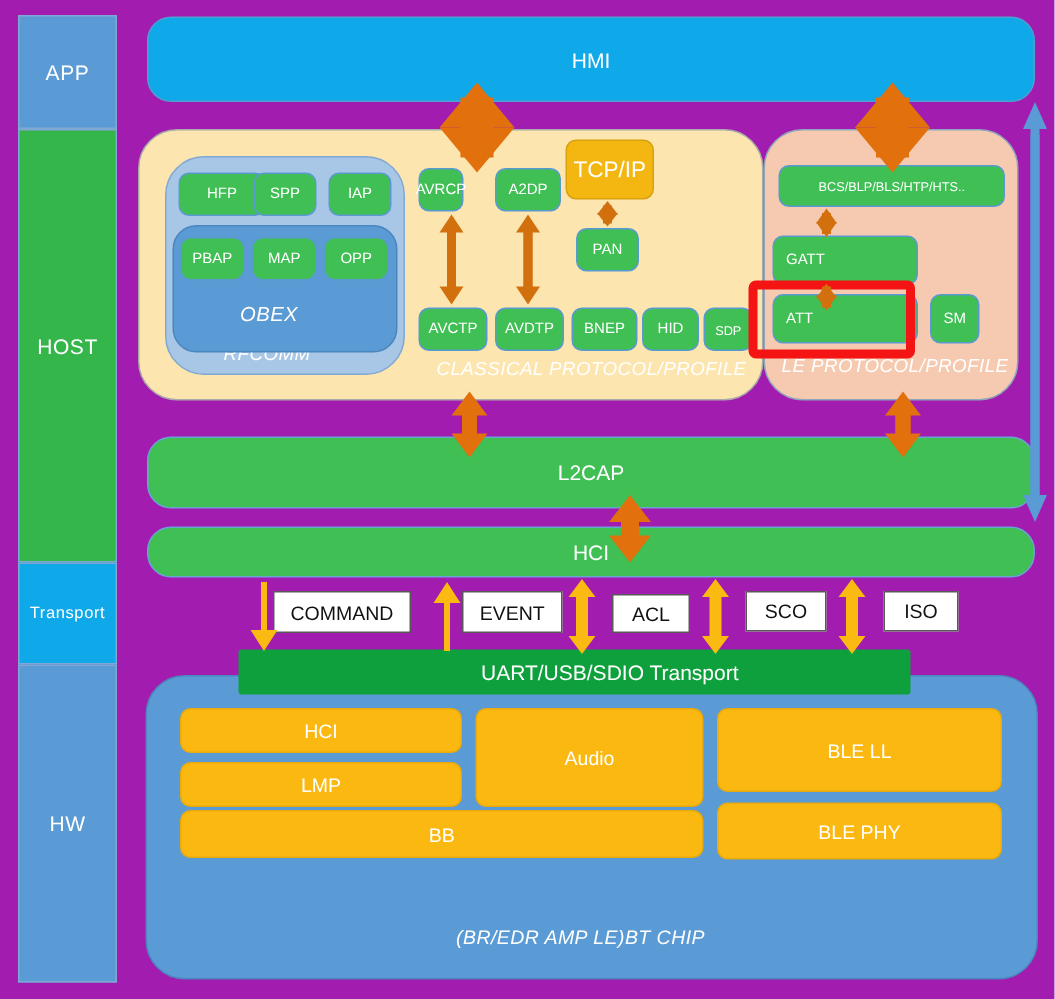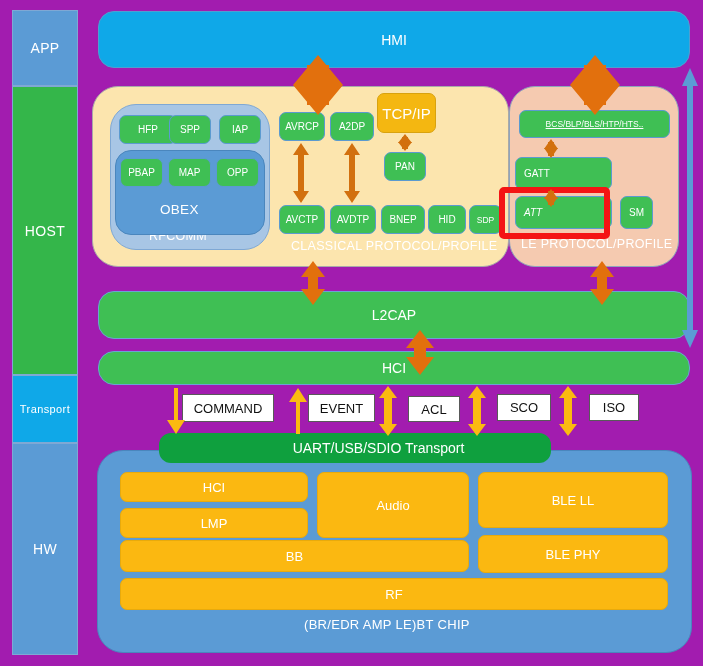--- a/index.html
+++ b/index.html
@@ -21,21 +21,21 @@
   .classical{background:#FCE5AE;border:1px solid #a9a9a9;}
   .le{background:#F5CAB0;border:1px solid #8fa5bb;}
   .rfcomm{background:#A8C6E5;border:1px solid #7fa8d4;}
   .obex{background:#5B9BD5;border:1px solid #4a86bd;}
   .green{background:#3FBF54;border:1px solid #5b9ad0;}
   .greenbar{background:#3FBF54;border:1px solid #6aa3d4;font-size:14px;}
   .tcpip{background:#F4B711;border:1px solid #d8a20f;font-size:15px;}
   .transport{background:#0FA03E;font-size:14px;}
   .chip{background:#5B9BD5;border:1px solid #4a86bd;}
   .hwblk{background:#FBB811;border:1px solid #e8aa0c;font-size:13px;}
-  .tag{position:absolute;color:#ffffff;font-size:13px;letter-spacing:.3px;white-space:nowrap;}
+  .tag{position:absolute;color:#ffffff;font-size:13px;letter-spacing:.3px;white-space:nowrap;font-style:italic;}
   .pktbox{position:absolute;box-sizing:border-box;background:#ffffff;border:1px solid #595959;color:#111111;display:flex;align-items:center;justify-content:center;font-size:13px;}
   .redbox{position:absolute;box-sizing:border-box;border:6px solid #F41414;border-radius:5px;background:transparent;}
   .arrow{position:absolute;}
   .lbl-sm{font-size:10px;}
   .lbl-xs{font-size:8.5px;}
 </style>
 </head>
 <body>
 
 <div id="stage">
@@ -79,21 +79,21 @@
   <div class="box rnd green lbl-sm" style="left:120px;top:158px;width:43px;height:29px;">
     <span>PBAP</span>
   </div>
   <div class="box rnd green lbl-sm" style="left:168px;top:158px;width:43px;height:29px;">
     <span>MAP</span>
   </div>
   <div class="box rnd green lbl-sm" style="left:216px;top:158px;width:43px;height:29px;">
     <span>OPP</span>
   </div>
 
-  <div class="box rnd green lbl-sm" style="left:279px;top:112px;width:46px;height:29px;">
+  <div class="box rnd green lbl-sm" style="left:279px;top:112px;width:30px;height:29px;">
     <span>AVRCP</span>
   </div>
   <div class="box rnd green lbl-sm" style="left:330px;top:112px;width:44px;height:29px;">
     <span>A2DP</span>
   </div>
 
   <div class="box rnd tcpip" style="left:377px;top:93px;width:59px;height:40px;">
     <span>TCP/IP</span>
   </div>
 
@@ -113,29 +113,29 @@
   <div class="box rnd green lbl-sm" style="left:428px;top:205px;width:38px;height:29px;">
     <span>HID</span>
   </div>
   <div class="box rnd green lbl-xs" style="left:469px;top:205px;width:33px;height:29px;">
     <span>SDP</span>
   </div>
 
   <div class="box rnd-xl le" style="left:509px;top:86px;width:170px;height:181px;display:block;"></div>
   <div class="tag" style="left:521px;top:237px;font-size:12.5px;">LE PROTOCOL/PROFILE</div>
 
-  <div class="box rnd green lbl-xs" style="left:519px;top:110px;width:151px;height:28px;text-decoration:underline;">
+  <div class="box rnd green lbl-xs" style="left:519px;top:110px;width:151px;height:28px;">
     <span>BCS/BLP/BLS/HTP/HTS..</span>
   </div>
 
   <div class="box rnd green lbl-sm" style="left:515px;top:157px;width:97px;height:33px;justify-content:flex-start;padding-left:8px;">
     <span>GATT</span>
   </div>
 
-  <div class="box rnd green lbl-sm" style="left:515px;top:196px;width:97px;height:33px;justify-content:flex-start;padding-left:8px;font-style:italic;">
+  <div class="box rnd green lbl-sm" style="left:515px;top:196px;width:97px;height:33px;justify-content:flex-start;padding-left:8px;">
     <span>ATT</span>
   </div>
 
   <div class="box rnd green lbl-sm" style="left:620px;top:196px;width:33px;height:33px;">
     <span>SM</span>
   </div>
 
   <div class="redbox" style="left:499px;top:187px;width:111px;height:52px;"></div>
 
   <div class="box rnd-lg greenbar" style="left:98px;top:291px;width:592px;height:48px;">
@@ -157,44 +157,41 @@
   <div class="pktbox" style="left:497px;top:394px;width:54px;height:27px;">
     <span>SCO</span>
   </div>
   <div class="pktbox" style="left:589px;top:394px;width:50px;height:27px;">
     <span>ISO</span>
   </div>
 
   <div class="box rnd-xl chip" style="left:97px;top:450px;width:595px;height:203px;display:block;"></div>
   <div class="tag" style="left:304px;top:617px;font-size:13px;">(BR/EDR   AMP   LE)BT CHIP</div>
 
-  <div class="box transport" style="left:159px;top:433px;width:392px;height:30px;border-radius:12px;padding-left:47px;">
+  <div class="box transport" style="left:159px;top:433px;width:448px;height:30px;border-radius:2px;padding-left:47px;">
     <span>UART/USB/SDIO Transport</span>
   </div>
 
   <div class="box rnd hwblk" style="left:120px;top:472px;width:188px;height:30px;">
     <span>HCI</span>
   </div>
   <div class="box rnd hwblk" style="left:120px;top:508px;width:188px;height:30px;">
     <span>LMP</span>
   </div>
   <div class="box rnd hwblk" style="left:317px;top:472px;width:152px;height:66px;">
     <span>Audio</span>
   </div>
   <div class="box rnd hwblk" style="left:478px;top:472px;width:190px;height:56px;">
     <span>BLE LL</span>
   </div>
   <div class="box rnd hwblk" style="left:120px;top:540px;width:349px;height:32px;">
     <span>BB</span>
   </div>
   <div class="box rnd hwblk" style="left:478px;top:535px;width:190px;height:38px;">
     <span>BLE PHY</span>
-  </div>
-  <div class="box rnd hwblk" style="left:120px;top:578px;width:548px;height:32px;">
-    <span>RF</span>
   </div>
 
   <svg class="arrow" style="left:0;top:0;" width="703" height="666">
 
     <g fill="#E2700D">
       <polygon points="318,55 343,85 329,85 329,105 307,105 307,85 293,85"></polygon>
       <polygon points="318,115 293,85 307,85 307,65 329,65 329,85 343,85"></polygon>
     </g>
 
     <g fill="#E2700D">

